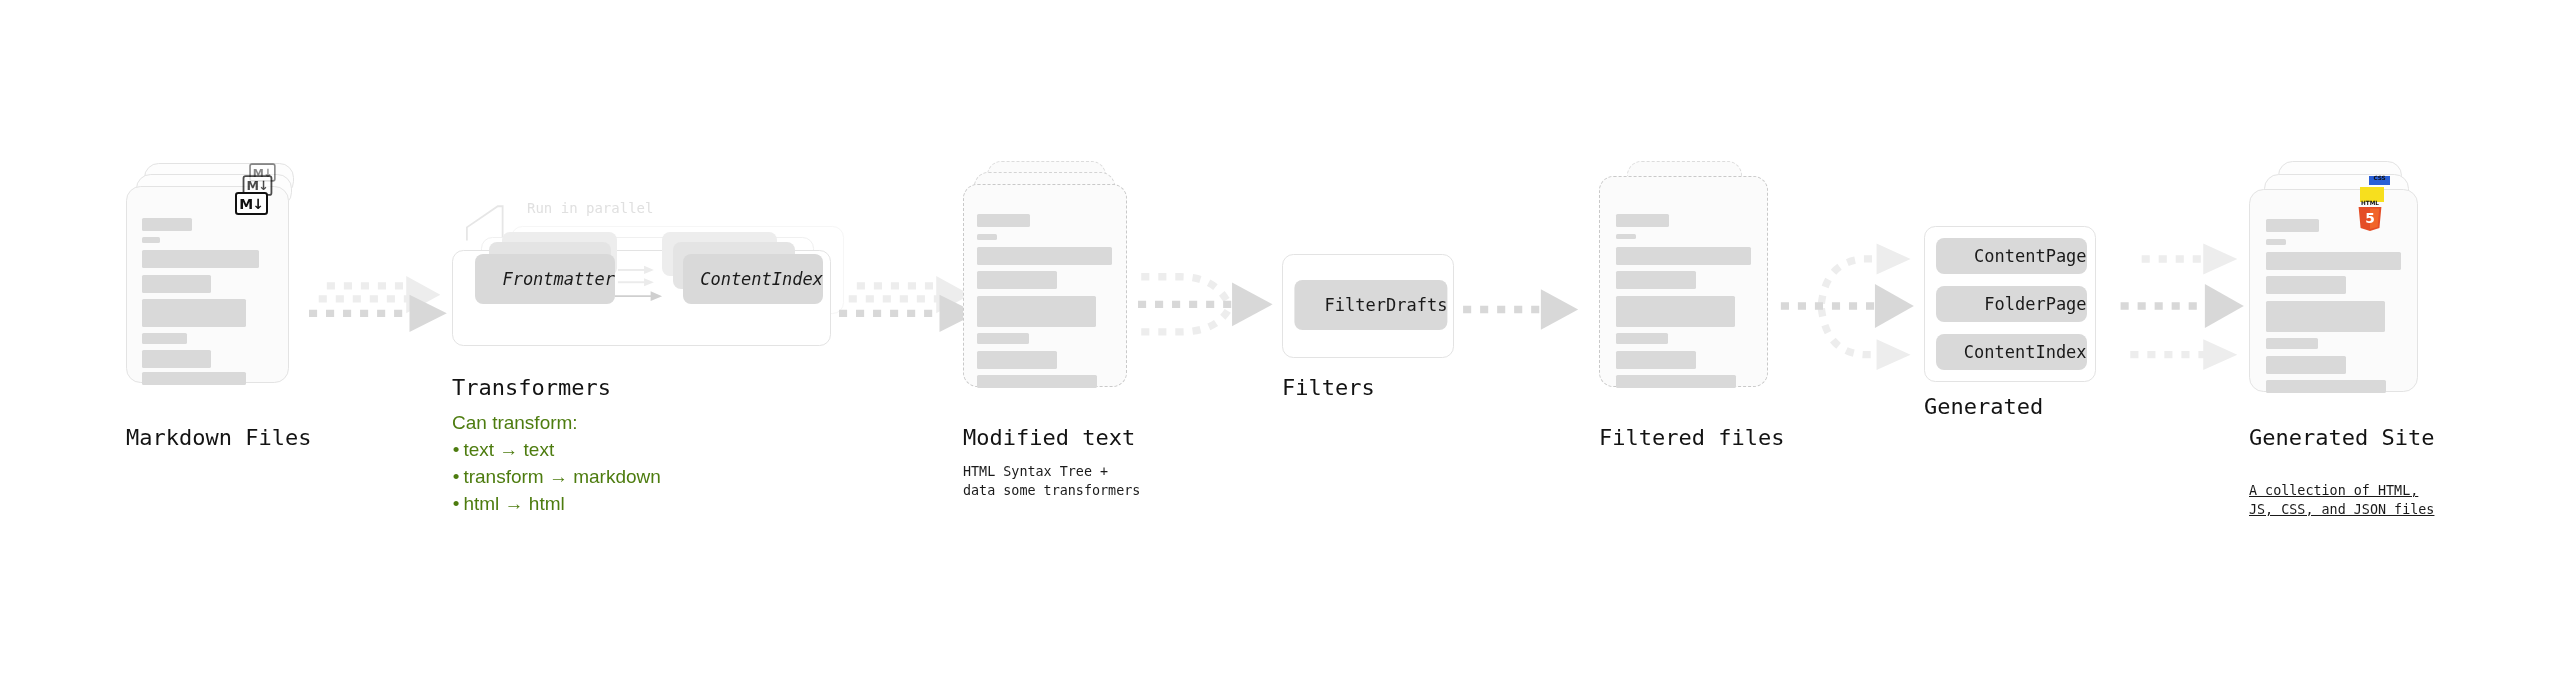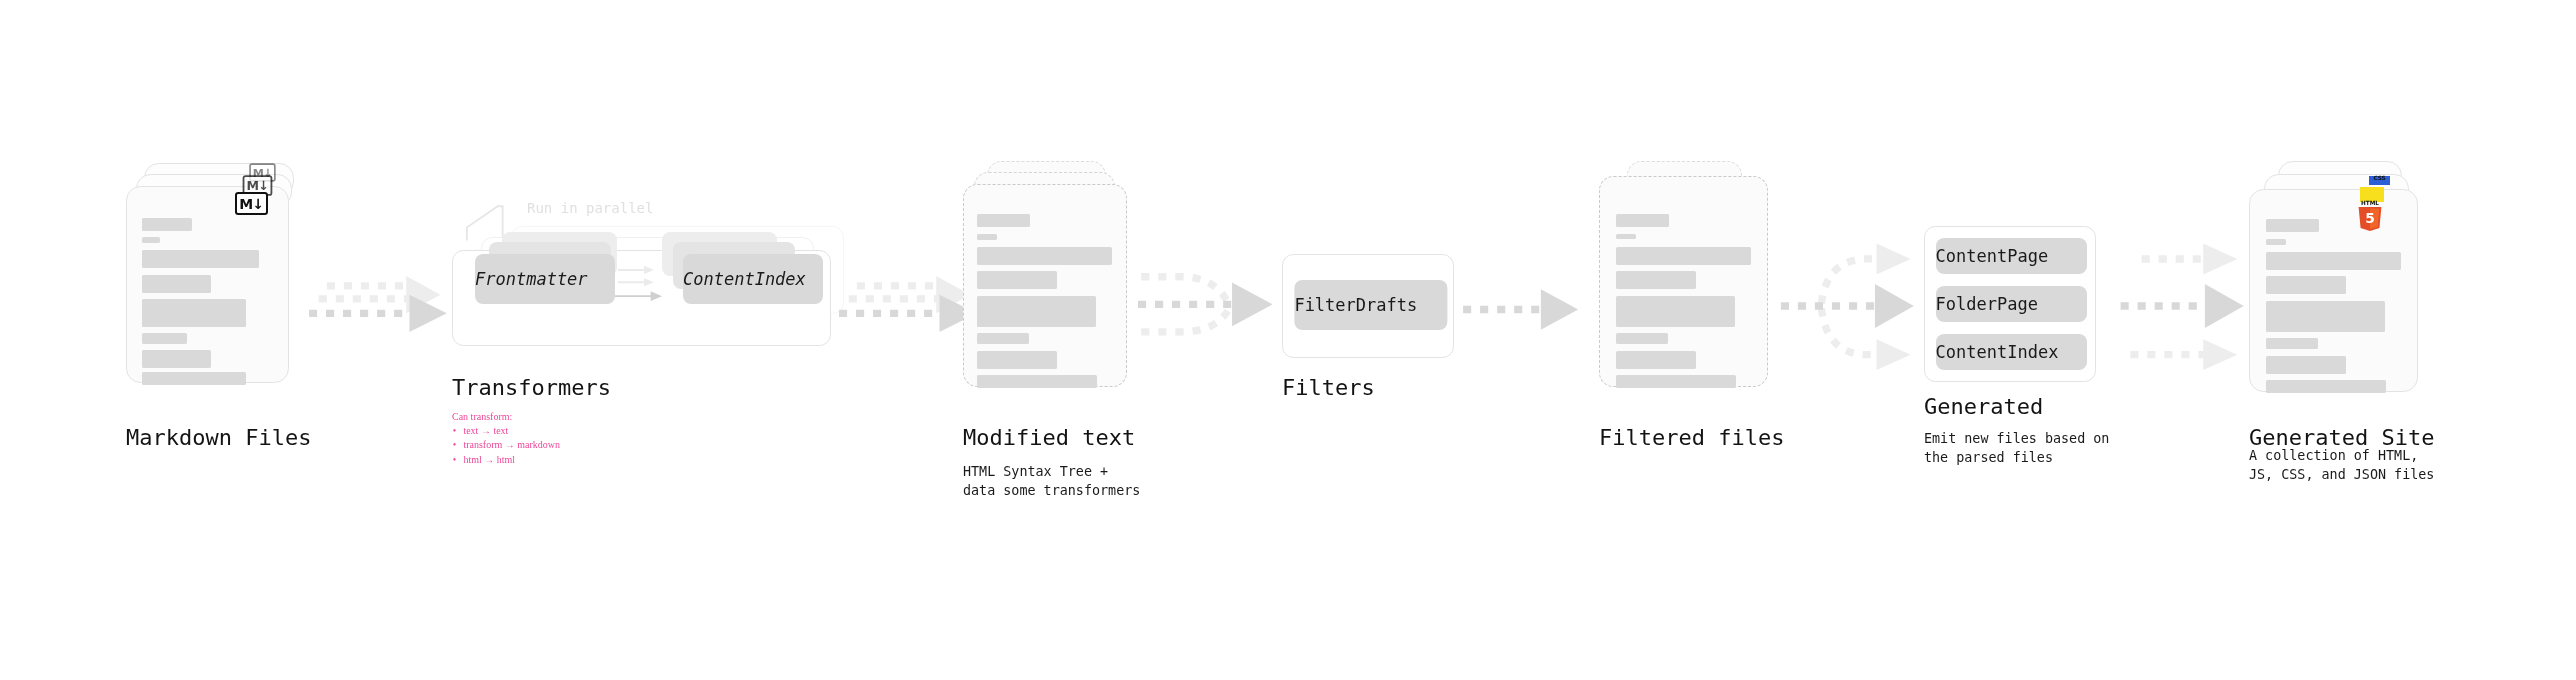--- a/index.html
+++ b/index.html
@@ -66,21 +66,21 @@
     border-radius: 11.4px;
   }
   .group-box.faint  { border-color: #f0f0f0; background: transparent; }
   .group-box.fainter{ border-color: #f6f6f6; background: transparent; }
 
   
   .chip {
     position: absolute;
     background: #d9d9d9;
     border-radius: 8.1px;
-    display: flex; align-items: center; justify-content: flex-start;
+    display: flex; align-items: center; justify-content: flex-end;
     font-family: "DejaVu Sans Mono", "Liberation Mono", monospace;
     font-size: 17px;
     color: #1a1a1a;
     white-space: nowrap;
   }
   .chip.l2 { background: #e4e4e4; color: transparent; }
   .chip.l3 { background: #ededed; color: transparent; }
 
   
   .title {
@@ -94,24 +94,24 @@
   .subtitle {
     position: absolute;
     font-family: "DejaVu Sans Mono", "Liberation Mono", monospace;
     font-size: 13.4px;
     line-height: 1.42;
     color: #1a1a1a;
     white-space: pre;
   }
   .bullets {
     position: absolute;
-    font-family: Liberation Serif, serif;
-    font-size: 10px;
+    font-family: Liberation Sans, sans-serif;
+    font-size: 19px;
     line-height: 1.42;
-    color: #ec4899;
+    color: #4d7c0f;
   }
   .bullets .lead { display: block; }
   .bullets ul { margin: 0; padding: 0 0 0 11.4px; list-style: none; }
   .bullets li { position: relative; white-space: pre; }
   .bullets li::before {
     content: "\2022";
     position: absolute; left: -10.6px; top: 0;
   }
 
   .annot {
@@ -317,22 +317,20 @@
       </div>
       <div class="chip" style="left:10.6px; top:59px; width:151px; height:36px;">
         <span>FolderPage</span>
       </div>
       <div class="chip" style="left:10.6px; top:107px; width:151px; height:36px;">
         <span>ContentIndex</span>
       </div>
     </div>
   </div>
   <div class="title" style="left:1924px; top:394px;">Generated</div>
-  <div class="subtitle" style="left:1924px; top:429px;">Emit new files based on
-the parsed files</div>
 
   <div class="node" style="left:2106px; top:232px;">
     <svg width="154" height="148" viewBox="0 0 190 182" aria-hidden="true">
       <g stroke="#ededed" stroke-width="9" stroke-dasharray="10 11" fill="none">
         <line x1="44" y1="33" x2="126" y2="33"></line>
         <line x1="30" y1="151" x2="126" y2="151"></line>
       </g>
       <line x1="18" y1="91" x2="126" y2="91" stroke="#d8d8d8" stroke-width="9" stroke-dasharray="10 11"></line>
       <polygon points="120,14 162,33 120,52" fill="#ededed"></polygon>
       <polygon points="120,132 162,151 120,170" fill="#ededed"></polygon>
@@ -363,17 +361,17 @@
         <svg width="28" height="32.5" viewBox="0 0 34 40" aria-hidden="true">
           <text x="17" y="8" text-anchor="middle" font-family="DejaVu Sans, sans-serif" font-size="7" font-weight="bold" fill="#111111">HTML</text>
           <path d="M3,11 L31,11 L28.6,37 L17,40.5 L5.4,37 Z" fill="#e44d26"></path>
           <path d="M17,13 L28.4,13 L26.4,35.6 L17,38.3 Z" fill="#f16529"></path>
           <text x="17" y="31" text-anchor="middle" font-family="DejaVu Sans, sans-serif" font-size="17" font-weight="bold" fill="#ffffff">5</text>
         </svg>
       </div>
     </div>
   </div>
   <div class="title" style="left:2249px; top:425px;">Generated Site</div>
-  <div class="subtitle" style="left:2249px; top:446px;">A collection of HTML,
+  <div class="subtitle" style="left:2249px; top:481px;text-decoration:underline;">A collection of HTML,
 JS, CSS, and JSON files</div>
 
 </div>
 
 
 </body></html>

